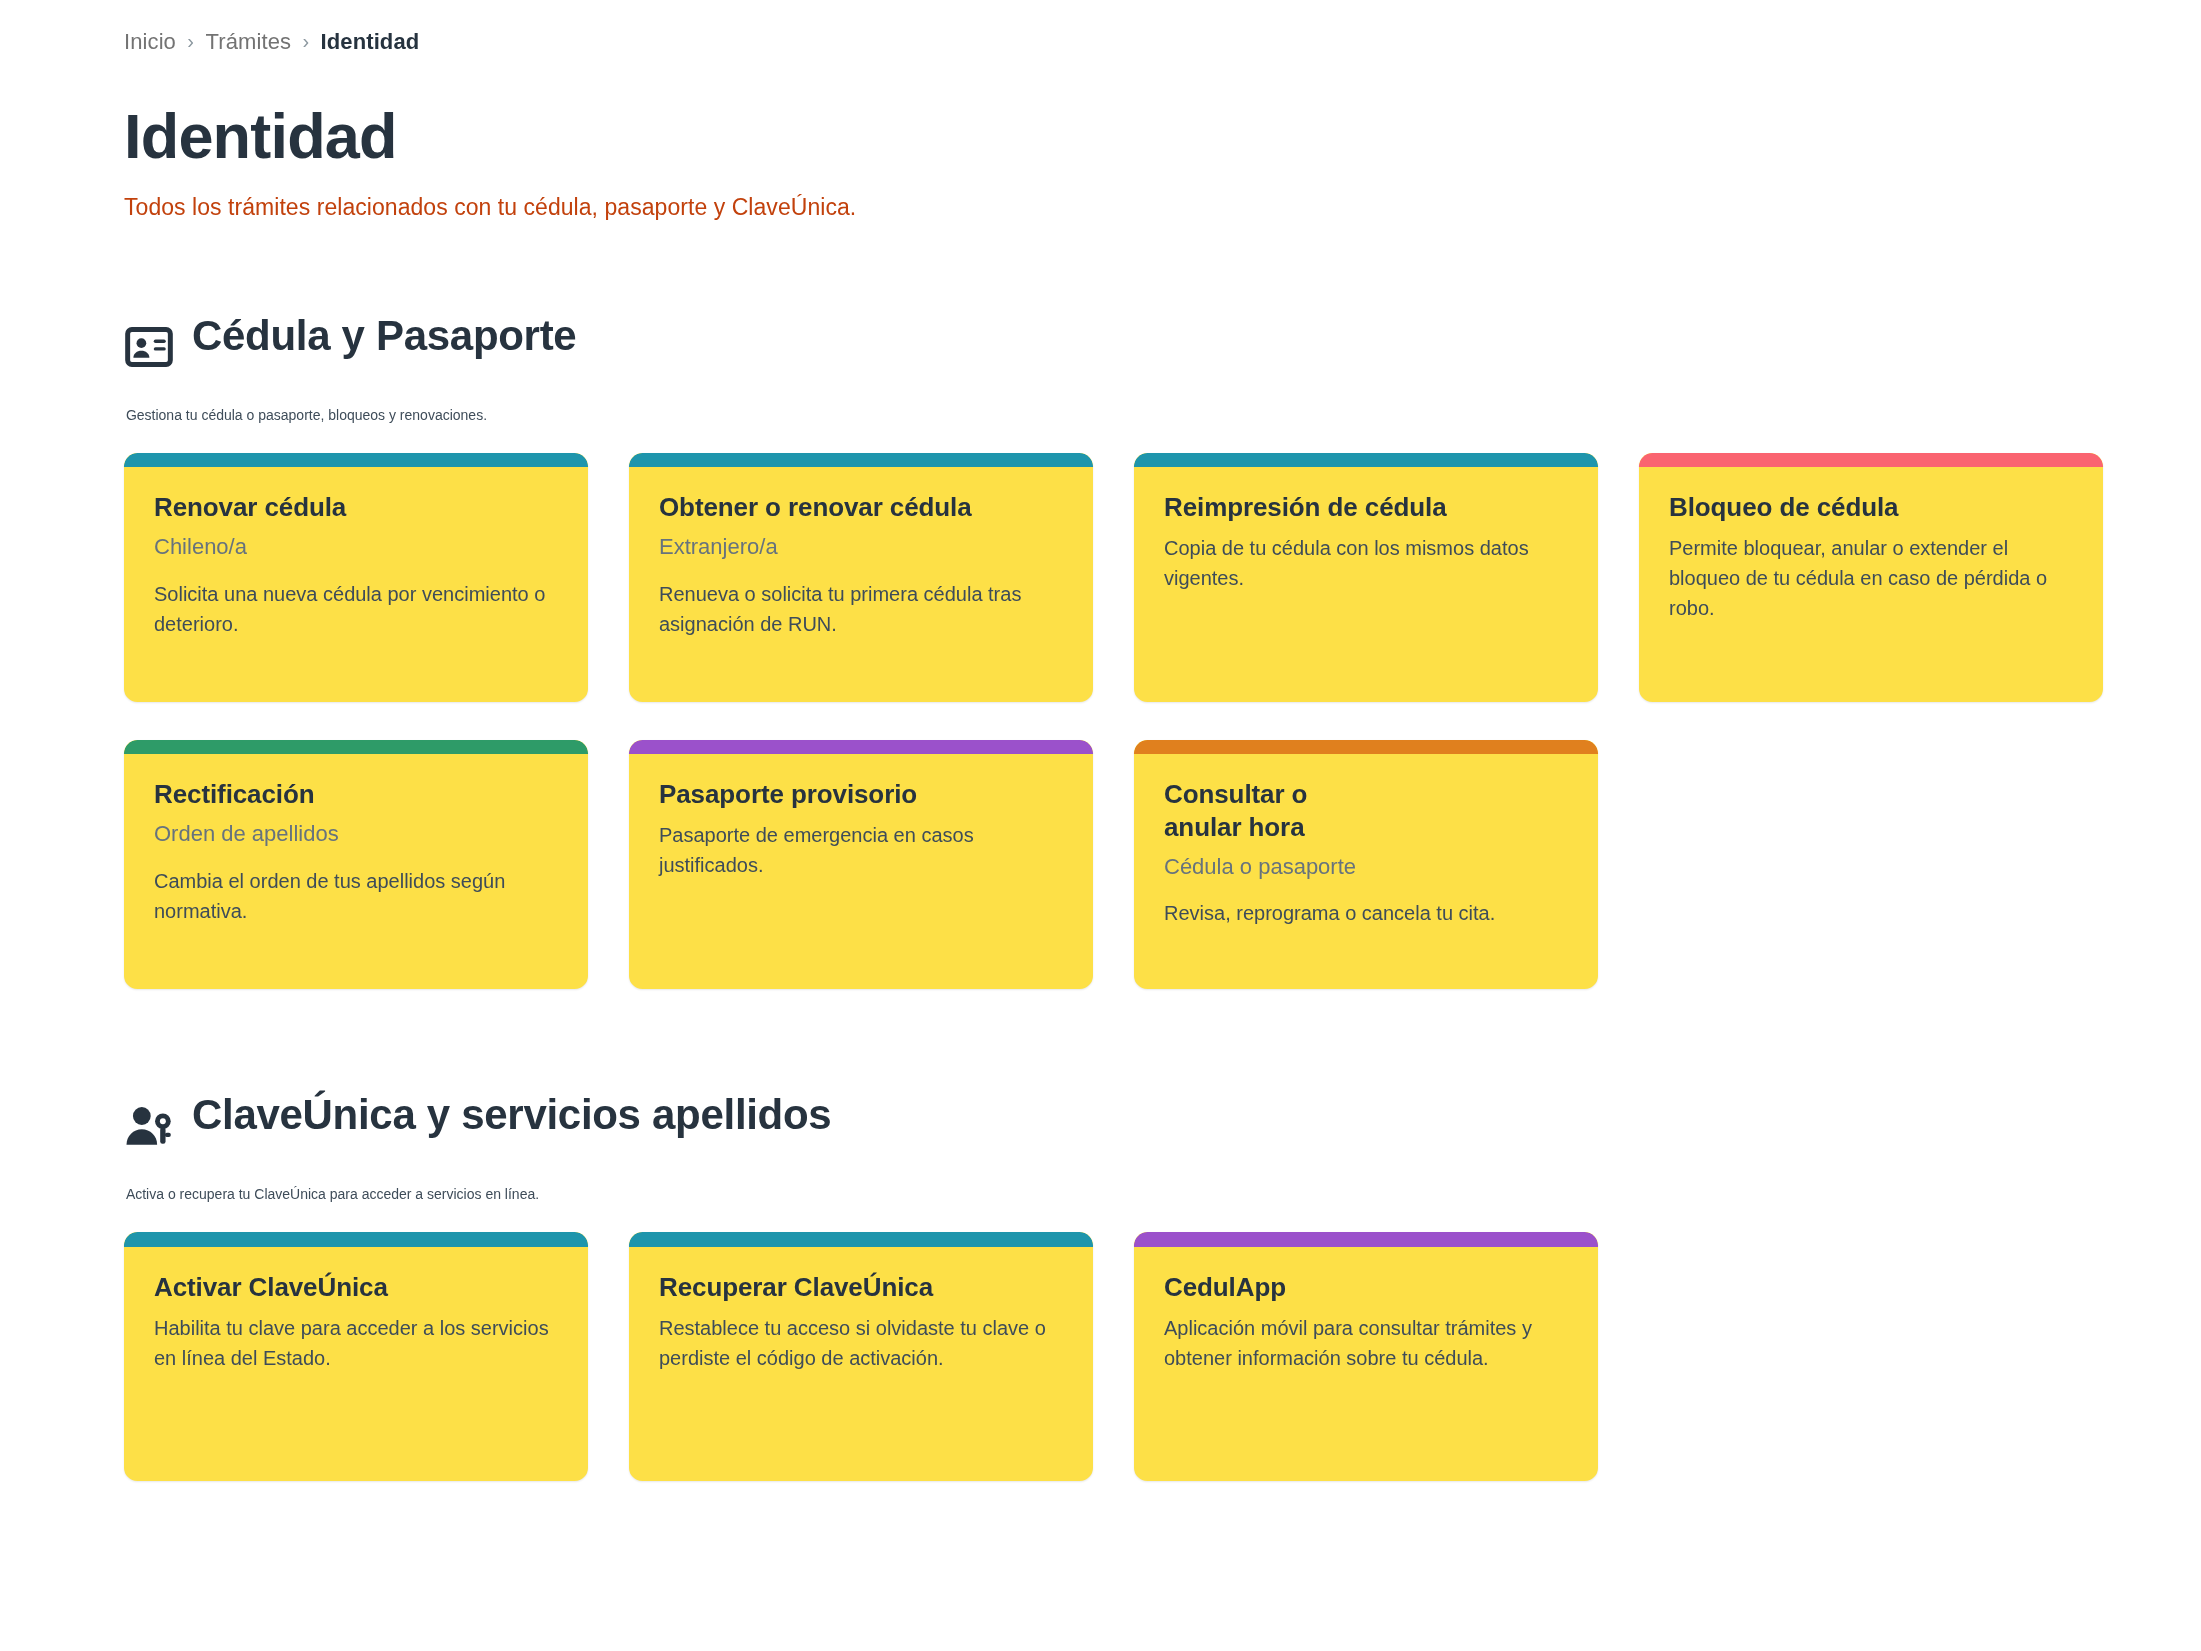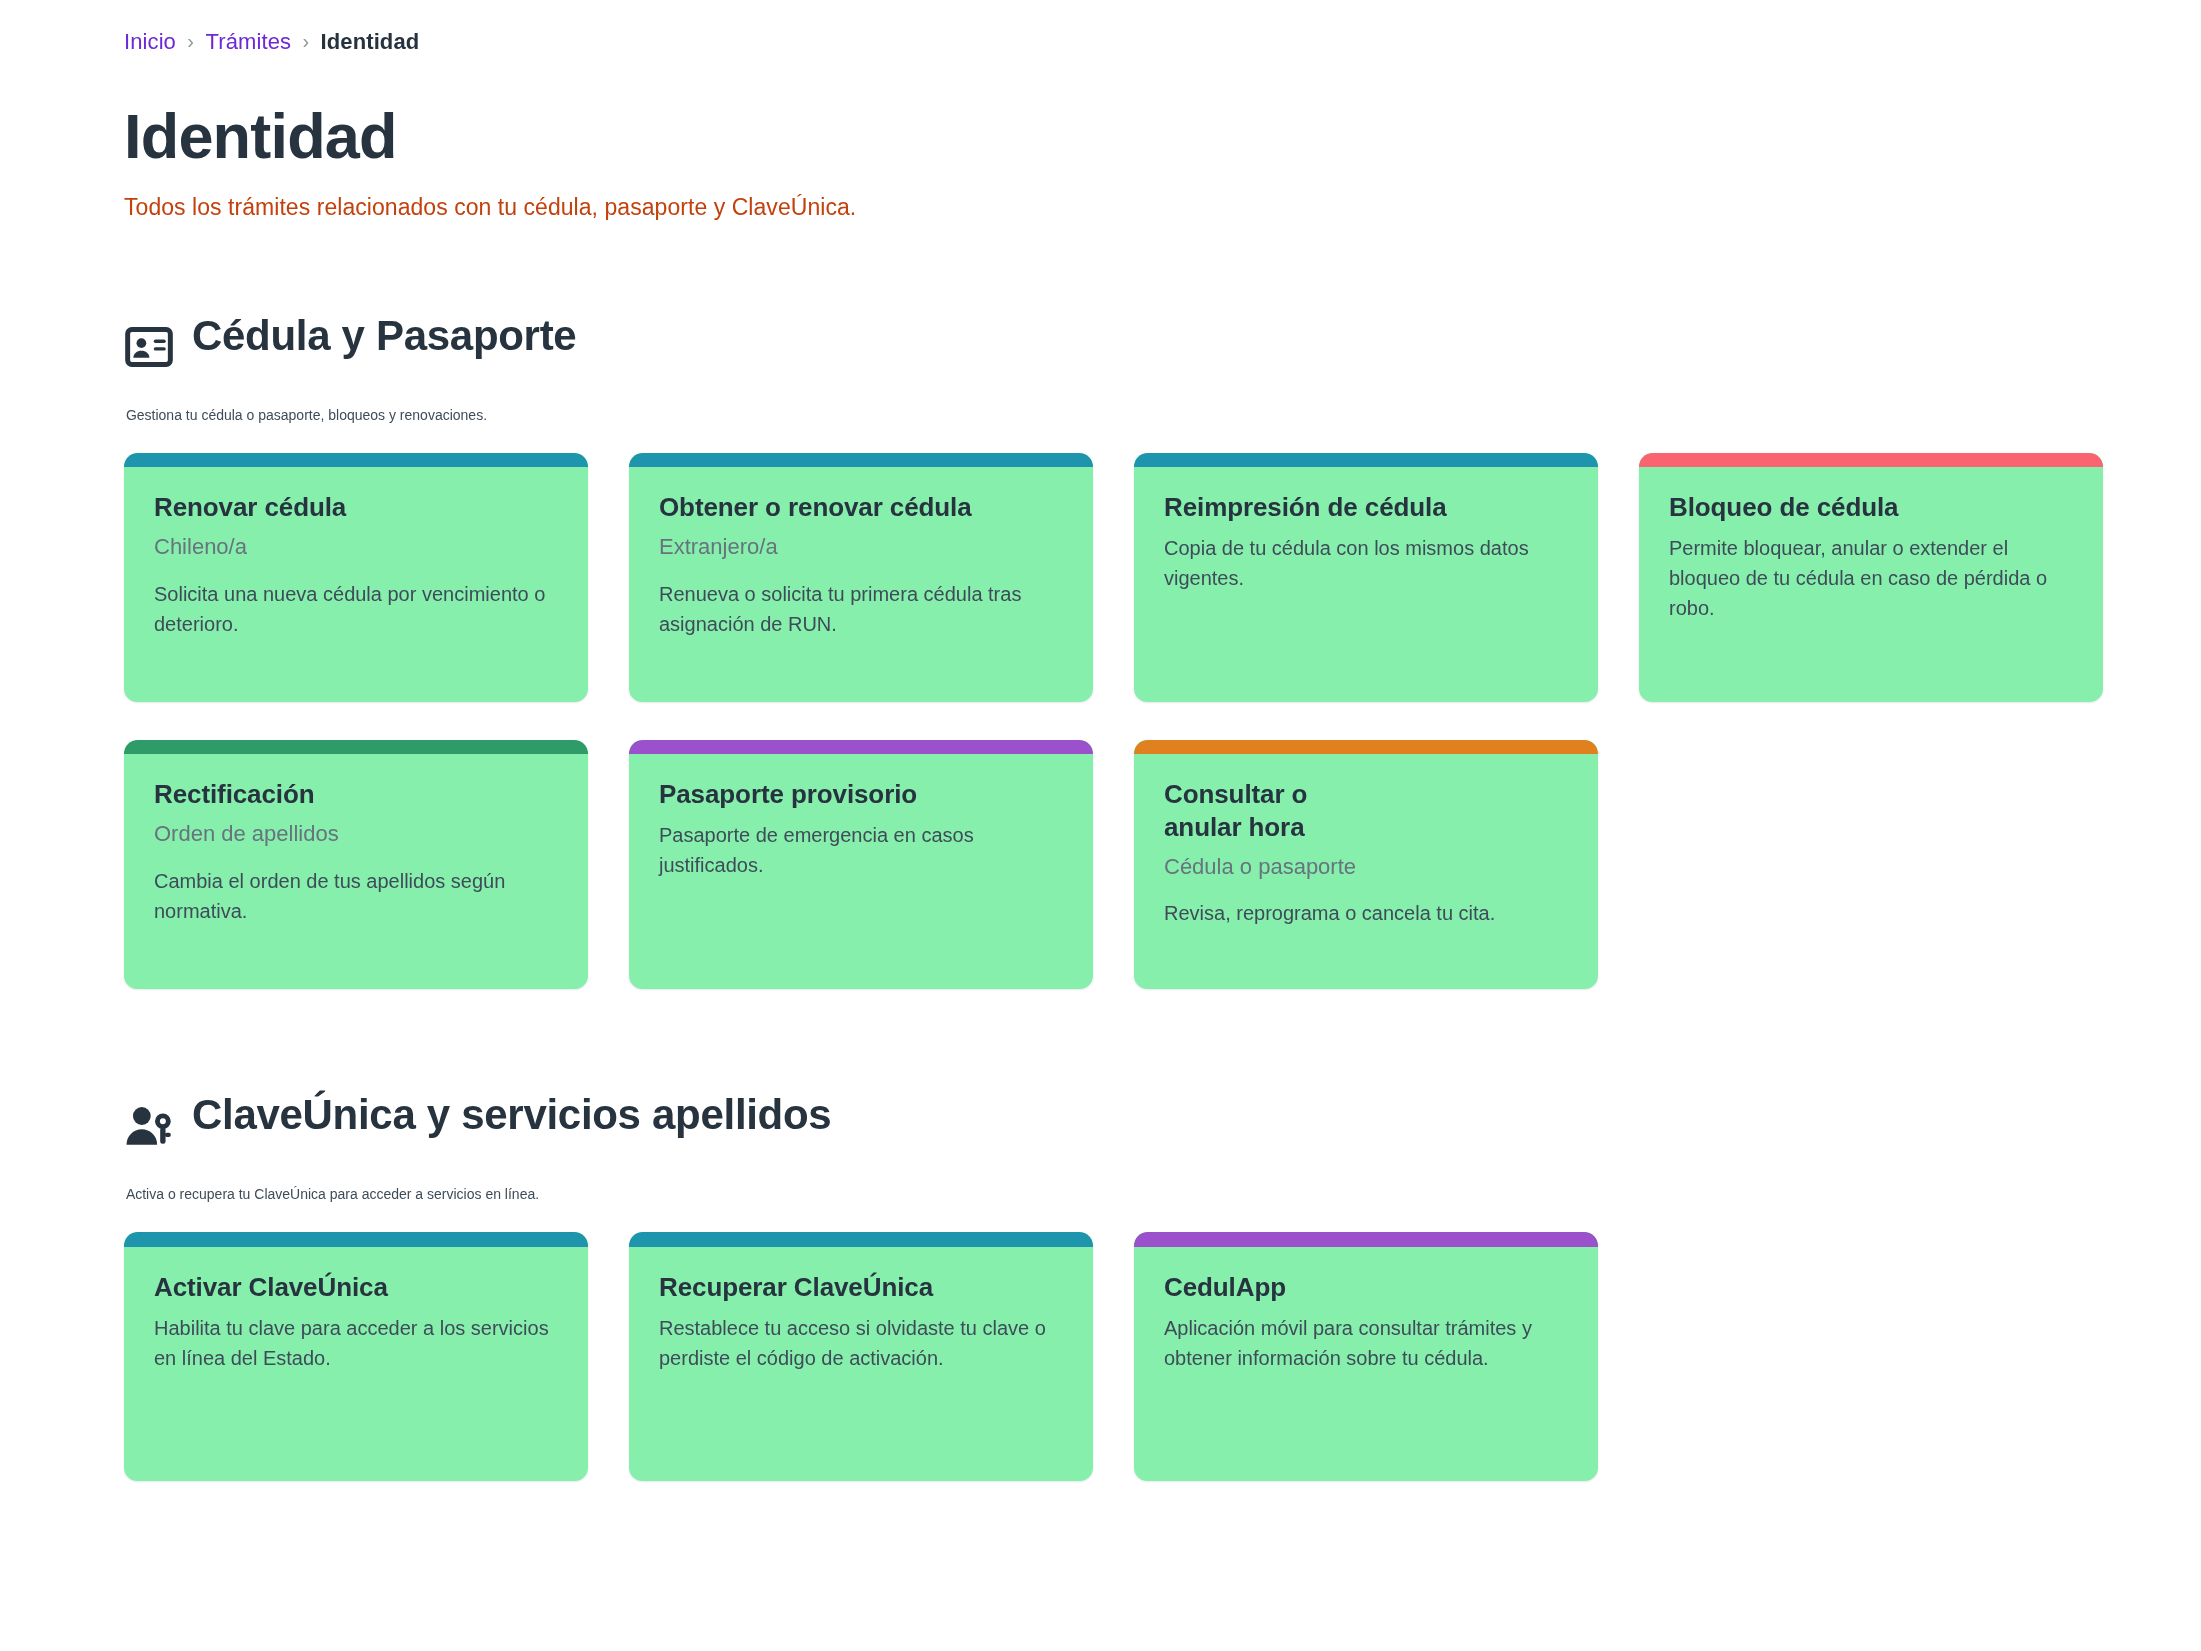--- a/index.html
+++ b/index.html
@@ -21,21 +21,21 @@
 
   
   .breadcrumb {
     display: flex;
     align-items: center;
     font-size: 22px;
     color: #4a5a68;
     margin-bottom: 48px;
     letter-spacing: 0.1px;
   }
-  .crumb { color: #6d28d9; }
+  .crumb { color: #737373; }
   .crumb.current { font-weight: bold; color: #26333f; }
   .crumb-sep {
     margin: 0 11.4px;
     color: #8b979f;
     font-size: 20px;
   }
 
   
   .page-title {
     font-size: 63px;
@@ -86,21 +86,21 @@
 
   
   .card-grid {
     display: grid;
     grid-template-columns: repeat(4, 464px);
     column-gap: 41px;
     row-gap: 38px;
     width: 1997px;
   }
   .card {
-    background: #86efac;
+    background: #fde047;
     border-radius: 13.3px;
     overflow: hidden;
     box-shadow: 0 1px 1.9px rgba(20,30,40,0.10);
     display: flex;
     flex-direction: column;
     min-height: 249px;
   }
   .card-bar {
     height: 14.3px;
     width: 100%;

